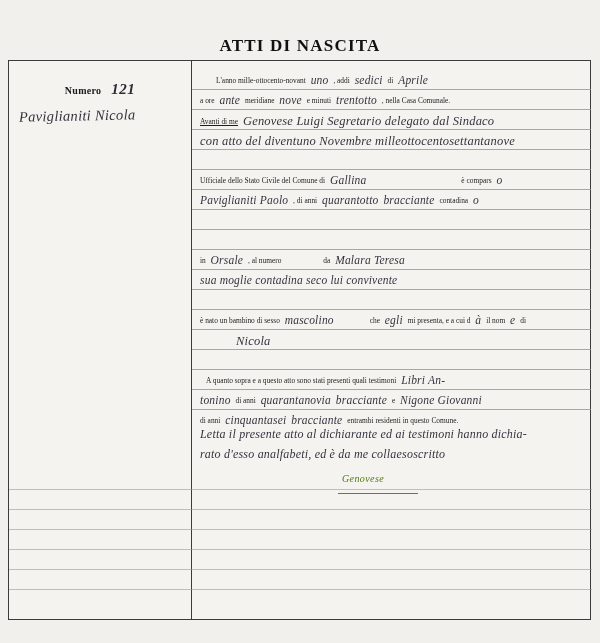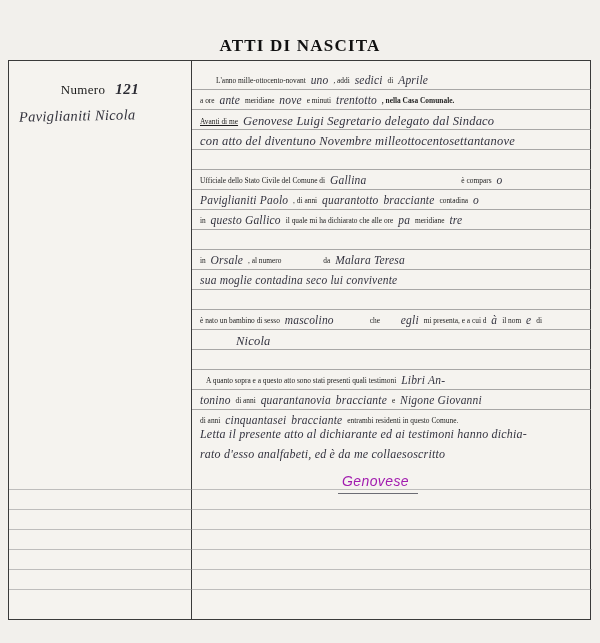--- a/index.html
+++ b/index.html
@@ -71,22 +71,22 @@
     top: 20px;
     left: 0;
     width: 182px;
     text-align: center;
     font-size: 11.5px;
     font-weight: bold;
     color: #1a1a1a;
   }
   .numero-label {
     font-family: "Liberation Serif", serif;
-    font-weight: normal;
-    font-size: 13px;
+    font-weight: bold;
+    font-size: 10px;
     letter-spacing: .3px;
   }
   .numero-value {
     font-family: "Liberation Serif", serif;
     font-style: italic;
     font-size: 15px;
     color: #2b2b33;
     margin-left: 7px;
     letter-spacing: .5px;
   }
@@ -163,24 +163,24 @@
     left: 8px;
     font-family: "Liberation Serif", serif;
     font-style: italic;
     font-size: 12px;
     color: #343440;
     letter-spacing: .2px;
     white-space: nowrap;
   }
   .signature {
     position: absolute;
-    font-family: Liberation Sans, sans-serif;
-    font-style: italic;
-    font-size: 14px;
-    color: #a21caf;
+    font-family: Liberation Serif, serif;
+    font-style: italic;
+    font-size: 10px;
+    color: #4d7c0f;
     letter-spacing: .4px;
   }
   .strike {
     position: absolute;
     height: 1px;
     background: #4a4a55;
     opacity: .8;
   }
 </style>
 </head>
@@ -230,21 +230,21 @@
         <span class="hw" style="margin-right: 3px;">Aprile</span>
       </div>
 
       <div class="ln" style="top:32px;left:8px">
         <span class="pr" style="margin-right: 3px;">a ore</span>
         <span class="hw" style="margin-right: 3px; text-align: right;">ante</span>
         <span class="pr" style="margin-right: 3px;">meridiane</span>
         <span class="hw" style="margin-right: 3px;">nove</span>
         <span class="pr" style="margin-right: 3px;">e minuti</span>
         <span class="hw" style="margin-right: 3px;">trentotto</span>
-        <span class="pr" style="margin-right: 3px; font-weight: bold;">, nella Casa Comunale.</span>
+        <span class="pr" style="margin-right: 3px;">, nella Casa Comunale.</span>
       </div>
 
       <div class="ln" style="top:52px;left:8px">
         <span class="pr" style="margin-right: 3px; text-decoration: underline;">Avanti di me</span>
         <span class="hw big" style="margin-right: 3px;">Genovese Luigi Segretario delegato dal Sindaco</span>
       </div>
 
       <div class="ln" style="top:72px;left:8px">
         <span class="hw big" style="margin-right: 9px;">con atto del diventuno Novembre milleottocentosettantanove</span>
       </div>
@@ -259,47 +259,39 @@
 
       <div class="ln" style="top:132px;left:8px">
         <span class="hw" style="margin-right: 3px;">Paviglianiti Paolo</span>
         <span class="pr" style="margin-right: 3px;">, di anni</span>
         <span class="hw" style="margin-right: 3px;">quarantotto</span>
         <span class="hw" style="margin-right: 3px;">bracciante</span>
         <span class="pr" style="margin-right: 3px;">contadina</span>
         <span class="hw" style="margin-right: 3px;">o</span>
       </div>
 
-      <div class="ln" style="top:152px;left:8px">
-        <span class="pr" style="margin-right: 3px;">in</span>
-        <span class="hw" style="margin-right: 3px;">questo Gallico</span>
-        <span class="pr" style="margin-right: 3px;">il quale mi ha dichiarato che alle ore</span>
-        <span class="hw" style="margin-right: 3px;">pa</span>
-        <span class="pr" style="margin-right: 3px;">meridiane</span>
-        <span class="hw" style="margin-right: 3px;">tre</span>
-      </div>
 
 
       <div class="ln" style="top:192px;left:8px">
         <span class="pr" style="margin-right: 3px;">in</span>
         <span class="hw" style="margin-right: 3px;">Orsale</span>
         <span class="pr" style="margin-right: 3px;">, al numero</span>
         <span class="hw" style="margin-left: 34px; margin-right: 3px;"></span>
         <span class="pr" style="margin-right: 3px;">da</span>
         <span class="hw" style="margin-right: 3px;">Malara Teresa</span>
       </div>
 
       <div class="ln" style="top:212px;left:8px">
         <span class="hw" style="margin-right: 3px;">sua moglie contadina seco lui convivente</span>
       </div>
 
       <div class="ln" style="top:252px;left:8px">
         <span class="pr" style="margin-right: 3px;">è nato un bambino di sesso</span>
         <span class="hw" style="margin-right: 3px;">mascolino</span>
-        <span class="pr" style="margin-right: 19px; padding-left: 31px;">che</span>
+        <span class="pr" style="margin-right: 3px; padding-left: 31px;">che</span>
         <span class="hw" style="margin-right: 3px;">egli</span>
         <span class="pr" style="margin-right: 3px;">mi presenta, e a cui d</span>
         <span class="hw" style="margin-right: 3px;">à</span>
         <span class="pr" style="margin-right: 3px;">il nom</span>
         <span class="hw" style="margin-right: 3px;">e</span>
         <span class="pr" style="margin-right: 3px;">di</span>
       </div>
 
       <div class="ln" style="top:272px;left:44px">
         <span class="hw big" style="margin-right: 3px;">Nicola</span>

